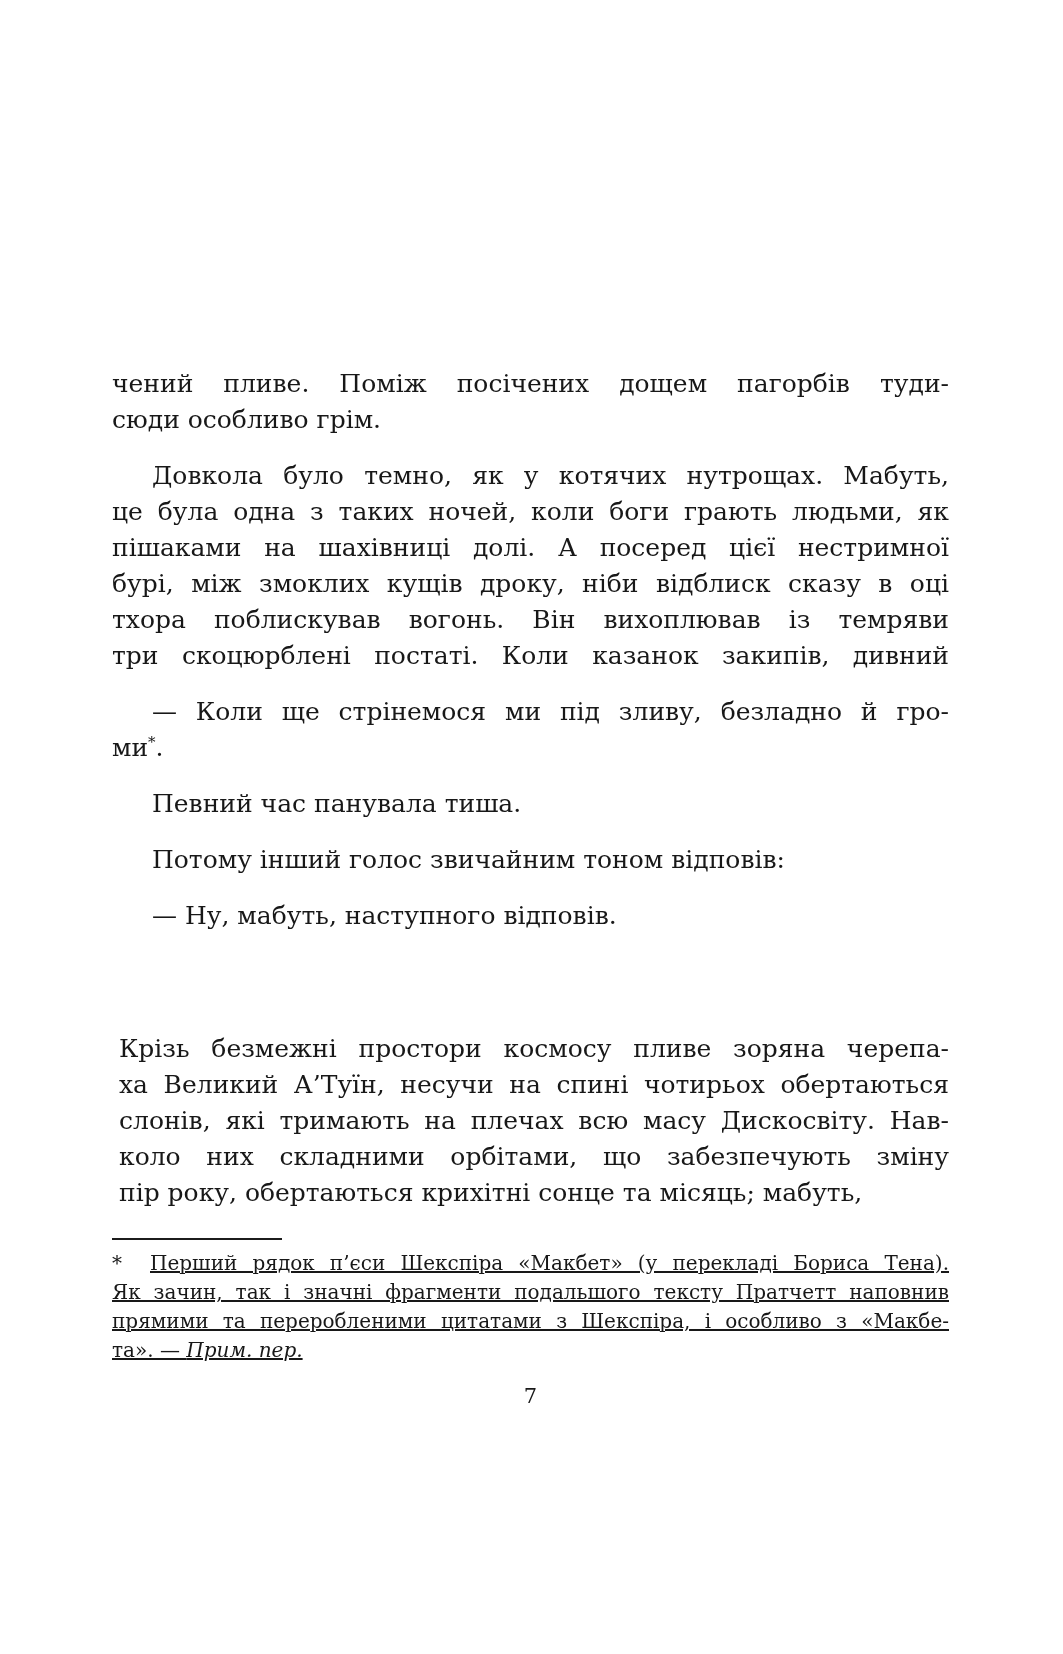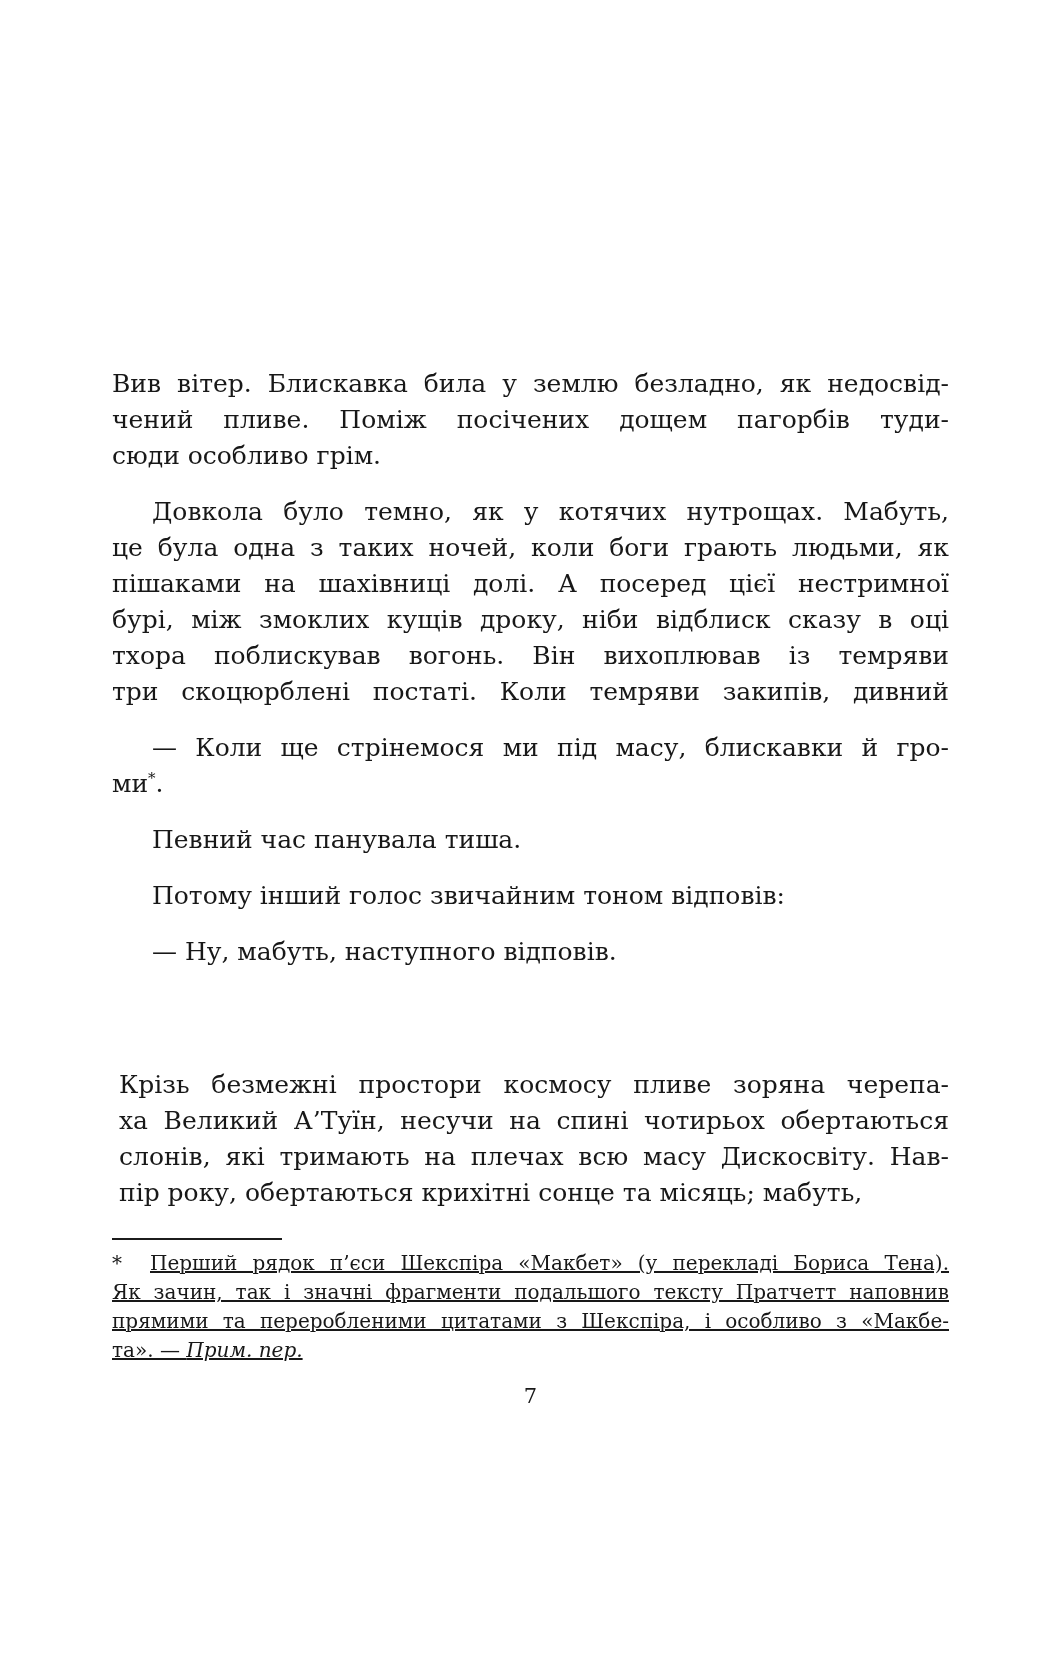--- a/index.html
+++ b/index.html
@@ -33,49 +33,49 @@
     text-align: center; font-size: 21px; line-height: 28px;
   }
 </style>
 </head>
 <body>
 
 <div class="page">
   <div class="text-block">
     <div id="paras">
         <div class="para">
-          <div class="line first">Вив вітер. Блискавка била у землю безладно, як недосвід-</div>
           <div class="line">чений пливе. Поміж посічених дощем пагорбів туди-</div>
           <div class="line last">сюди особливо грім.</div>
         </div>
         <div class="para indent">
           <div class="line first">Довкола було темно, як у котячих нутрощах. Мабуть,</div>
           <div class="line">це була одна з таких ночей, коли боги грають людьми, як</div>
           <div class="line">пішаками на шахівниці долі. А посеред цієї нестримної</div>
           <div class="line">бурі, між змоклих кущів дроку, ніби відблиск сказу в оці</div>
           <div class="line">тхора поблискував вогонь. Він вихоплював із темряви</div>
-          <div class="line">три скоцюрблені постаті. Коли темряви закипів, дивний</div>
+          <div class="line">три скоцюрблені постаті. Коли казанок закипів, дивний</div>
         </div>
         <div class="para indent">
-          <div class="line first">— Коли ще стрінемося ми під масу, блискавки й гро-</div>
+          <div class="line first">— Коли ще стрінемося ми під зливу, безладно й гро-</div>
           <div class="line last">ми<sup class="fn-ref">*</sup>.</div>
         </div>
         <div class="para indent">
           <div class="line first last">Певний час панувала тиша.</div>
         </div>
         <div class="para indent">
           <div class="line first last">Потому інший голос звичайним тоном відповів:</div>
         </div>
         <div class="para indent">
           <div class="line first last">— Ну, мабуть, наступного відповів.</div>
         </div>
         <div class="para section-break">
           <div class="line first">Крізь безмежні простори космосу пливе зоряна черепа-</div>
           <div class="line">ха Великий А’Туїн, несучи на спині чотирьох обертаються</div>
           <div class="line">слонів, які тримають на плечах всю масу Дискосвіту. Нав-</div>
+          <div class="line">коло них складними орбітами, що забезпечують зміну</div>
           <div class="line last">пір року, обертаються крихітні сонце та місяць; мабуть,</div>
         </div>
       </div>
     <div class="footnote-rule"></div>
     <div class="footnote" id="footnote">
         <div class="line first"><span class="fn-marker">*</span>Перший рядок п’єси Шекспіра «Макбет» (у перекладі Бориса Тена).</div>
         <div class="line">Як зачин, так і значні фрагменти подальшого тексту Пратчетт наповнив</div>
         <div class="line">прямими та переробленими цитатами з Шекспіра, і особливо з «Макбе-</div>
         <div class="line last">та». — <em>Прим. пер.</em></div>
       </div>

